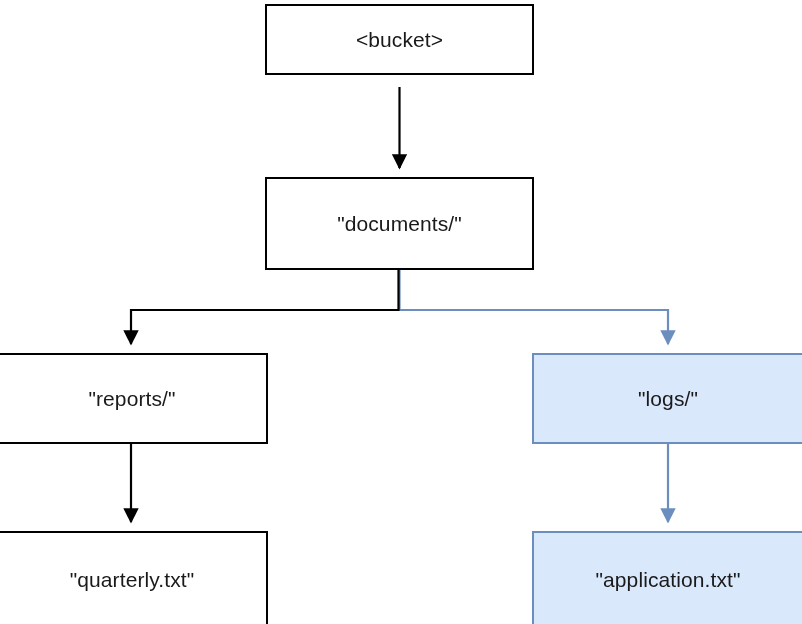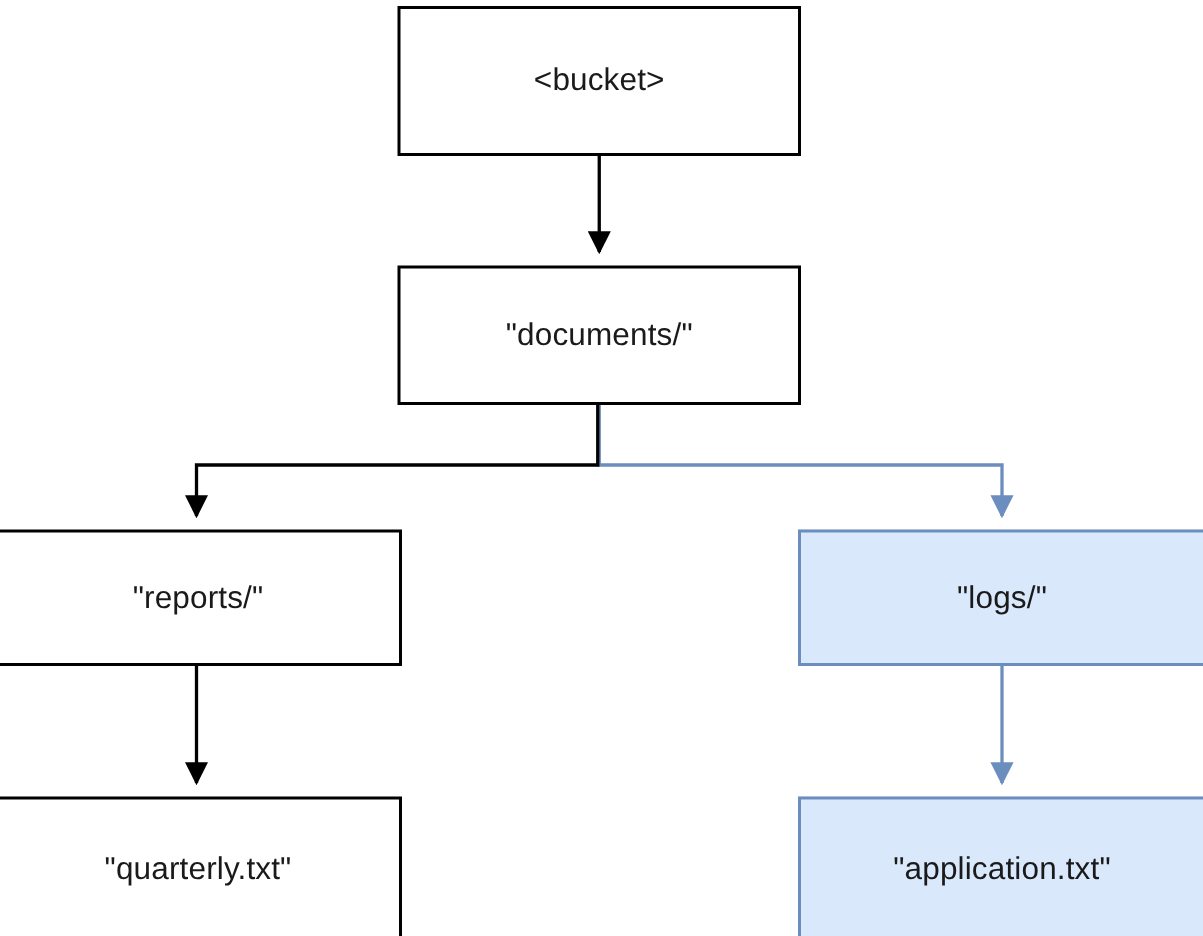--- a/index.html
+++ b/index.html
@@ -81,21 +81,21 @@
 
     <g>
       <path d="M 131 444 L 131 522" fill="none" stroke="#000000" stroke-width="2.2" marker-end="url(#arrow-black)"></path>
     </g>
 
     <g>
       <path d="M 668 444 L 668 522" fill="none" stroke="#6c8ebf" stroke-width="2.2" marker-end="url(#arrow-blue)"></path>
     </g>
   </svg>
 
-  <div class="node" style="left:265px; top:4px; width:269px; height:100px;">
+  <div class="node" style="left:265px; top:4px; width:269px; height:71px;">
     <span class="node-label">&lt;bucket&gt;</span>
   </div>
 
   <div class="node" style="left:265px; top:177px; width:269px; height:93px;">
     <span class="node-label">"documents/"</span>
   </div>
 
   <div class="node" style="left:-4px; top:353px; width:272px; height:91px;">
     <span class="node-label">"reports/"</span>
   </div>

